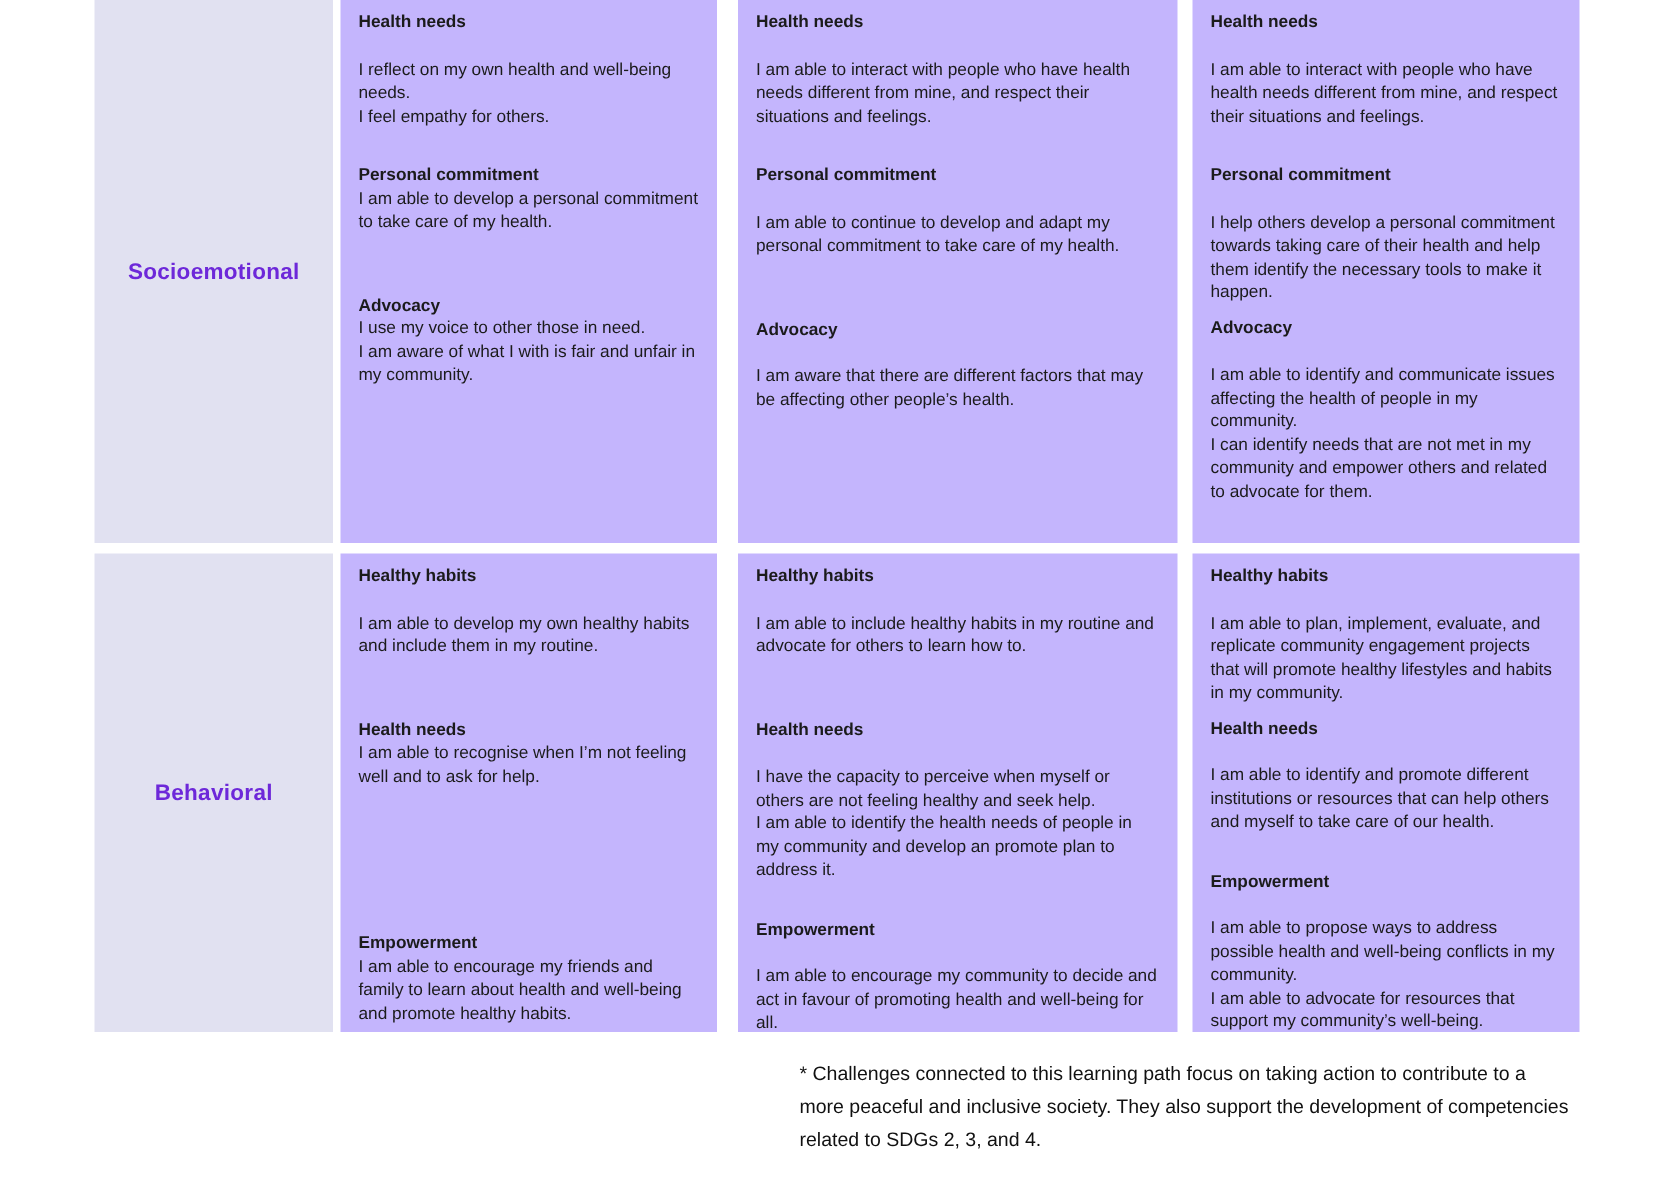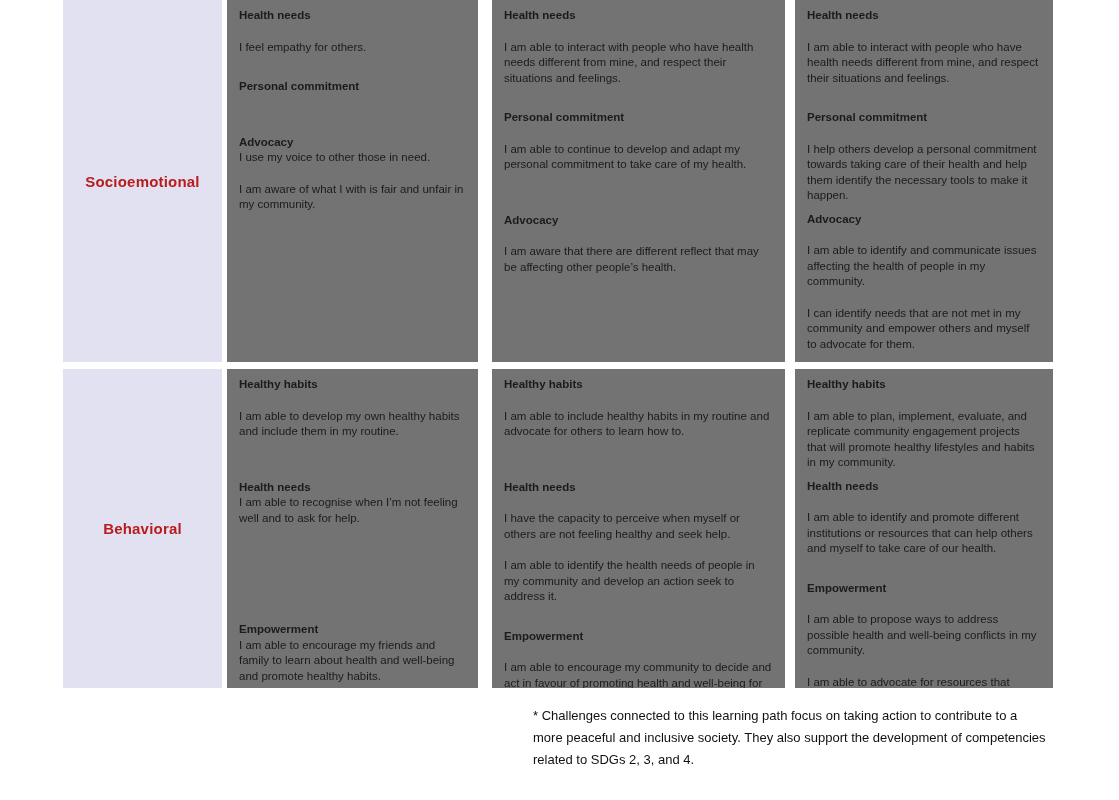--- a/index.html
+++ b/index.html
@@ -8,86 +8,88 @@
     font-family:"Liberation Sans", sans-serif;color:#1b1b1b;
   }
   .matrix{margin:0 0 0 63px;}
   .mrow{display:flex;align-items:stretch;}
   .mrow.r1 .label-cell,.mrow.r1 .cell{height:362px;}
   .mrow.r2{margin-top:7px;}
   .mrow.r2 .label-cell,.mrow.r2 .cell{height:319px;}
   .label-cell{
     width:159px;flex:0 0 159px;background:#e1e1f1;
     display:flex;align-items:center;justify-content:center;
-    font-weight:700;font-size:15px;color:#b91c1c;letter-spacing:.2px;text-align:right;
+    font-weight:700;font-size:15px;color:#6d28d9;letter-spacing:.2px;text-align:right;
   }
   .cell{
-    background:#737373;box-sizing:border-box;
+    background:#c4b5fd;box-sizing:border-box;
     padding:8px 12px 6px 12px;font-size:11.5px;line-height:15.5px;
     overflow:hidden;
   }
   .cell.c0{margin-left:5px;width:251px;flex:0 0 251px;}
   .cell.c1{margin-left:14px;width:293px;flex:0 0 293px;}
   .cell.c2{margin-left:10px;width:258px;flex:0 0 258px;}
   .sec-title{font-weight:700;margin:0 0 16px 0;}
   .section.tight .sec-title{margin-bottom:0;}
   .para{margin:0;}
-  .para + .para{margin-top:16px;}
+  .para + .para{}
   .footnote{
     margin:17px 0 0 533px;width:516px;
     font-size:13px;line-height:22px;font-weight:500;color:#111111;
   }
 </style>
 </head>
 <body>
 
 <div class="matrix">
     <div class="mrow r1">
       <div class="label-cell">Socioemotional</div>
       <div class="cell c0">
         <div class="section">
           <div class="sec-title">Health needs</div>
+          <div class="para">I reflect on my own health and well-being needs.</div>
           <div class="para">I feel empathy for others.</div>
         </div>
         <div class="section tight" style="margin-top: 24px;">
           <div class="sec-title">Personal commitment</div>
+          <div class="para">I am able to develop a personal commitment to take care of my health.</div>
         </div>
         <div class="section tight" style="margin-top: 40px;">
           <div class="sec-title">Advocacy</div>
           <div class="para">I use my voice to other those in need.</div>
           <div class="para">I am aware of what I with is fair and unfair in my community.</div>
         </div>
       </div>
       <div class="cell c1">
         <div class="section">
           <div class="sec-title">Health needs</div>
           <div class="para">I am able to interact with people who have health needs different from mine, and respect their situations and feelings.</div>
         </div>
         <div class="section" style="margin-top: 24px;">
           <div class="sec-title">Personal commitment</div>
           <div class="para">I am able to continue to develop and adapt my personal commitment to take care of my health.</div>
         </div>
         <div class="section" style="margin-top: 40px;">
           <div class="sec-title">Advocacy</div>
-          <div class="para">I am aware that there are different reflect that may be affecting other people’s health.</div>
+          <div class="para">I am aware that there are different factors that may be affecting other people’s health.</div>
         </div>
       </div>
       <div class="cell c2">
         <div class="section">
           <div class="sec-title">Health needs</div>
           <div class="para">I am able to interact with people who have health needs different from mine, and respect their situations and feelings.</div>
         </div>
         <div class="section" style="margin-top: 24px;">
           <div class="sec-title">Personal commitment</div>
           <div class="para">I help others develop a personal commitment towards taking care of their health and help them identify the necessary tools to make it happen.</div>
         </div>
         <div class="section" style="margin-top: 8px;">
           <div class="sec-title">Advocacy</div>
           <div class="para">I am able to identify and communicate issues affecting the health of people in my community.</div>
-          <div class="para">I can identify needs that are not met in my community and empower others and myself to advocate for them.</div>
+          <div class="para">I can identify needs that are not met in my community and empower others and related to advocate for them.</div>
         </div>
       </div>
     </div>
     <div class="mrow r2">
       <div class="label-cell">Behavioral</div>
       <div class="cell c0">
         <div class="section">
           <div class="sec-title">Healthy habits</div>
           <div class="para">I am able to develop my own healthy habits and include them in my routine.</div>
         </div>
@@ -101,21 +103,21 @@
         </div>
       </div>
       <div class="cell c1">
         <div class="section">
           <div class="sec-title">Healthy habits</div>
           <div class="para">I am able to include healthy habits in my routine and advocate for others to learn how to.</div>
         </div>
         <div class="section" style="margin-top: 40px;">
           <div class="sec-title">Health needs</div>
           <div class="para">I have the capacity to perceive when myself or others are not feeling healthy and seek help.</div>
-          <div class="para">I am able to identify the health needs of people in my community and develop an action seek to address it.</div>
+          <div class="para">I am able to identify the health needs of people in my community and develop an promote plan to address it.</div>
         </div>
         <div class="section" style="margin-top: 24px;">
           <div class="sec-title">Empowerment</div>
           <div class="para">I am able to encourage my community to decide and act in favour of promoting health and well-being for all.</div>
         </div>
       </div>
       <div class="cell c2">
         <div class="section">
           <div class="sec-title">Healthy habits</div>
           <div class="para">I am able to plan, implement, evaluate, and replicate community engagement projects that will promote healthy lifestyles and habits in my community.</div>

